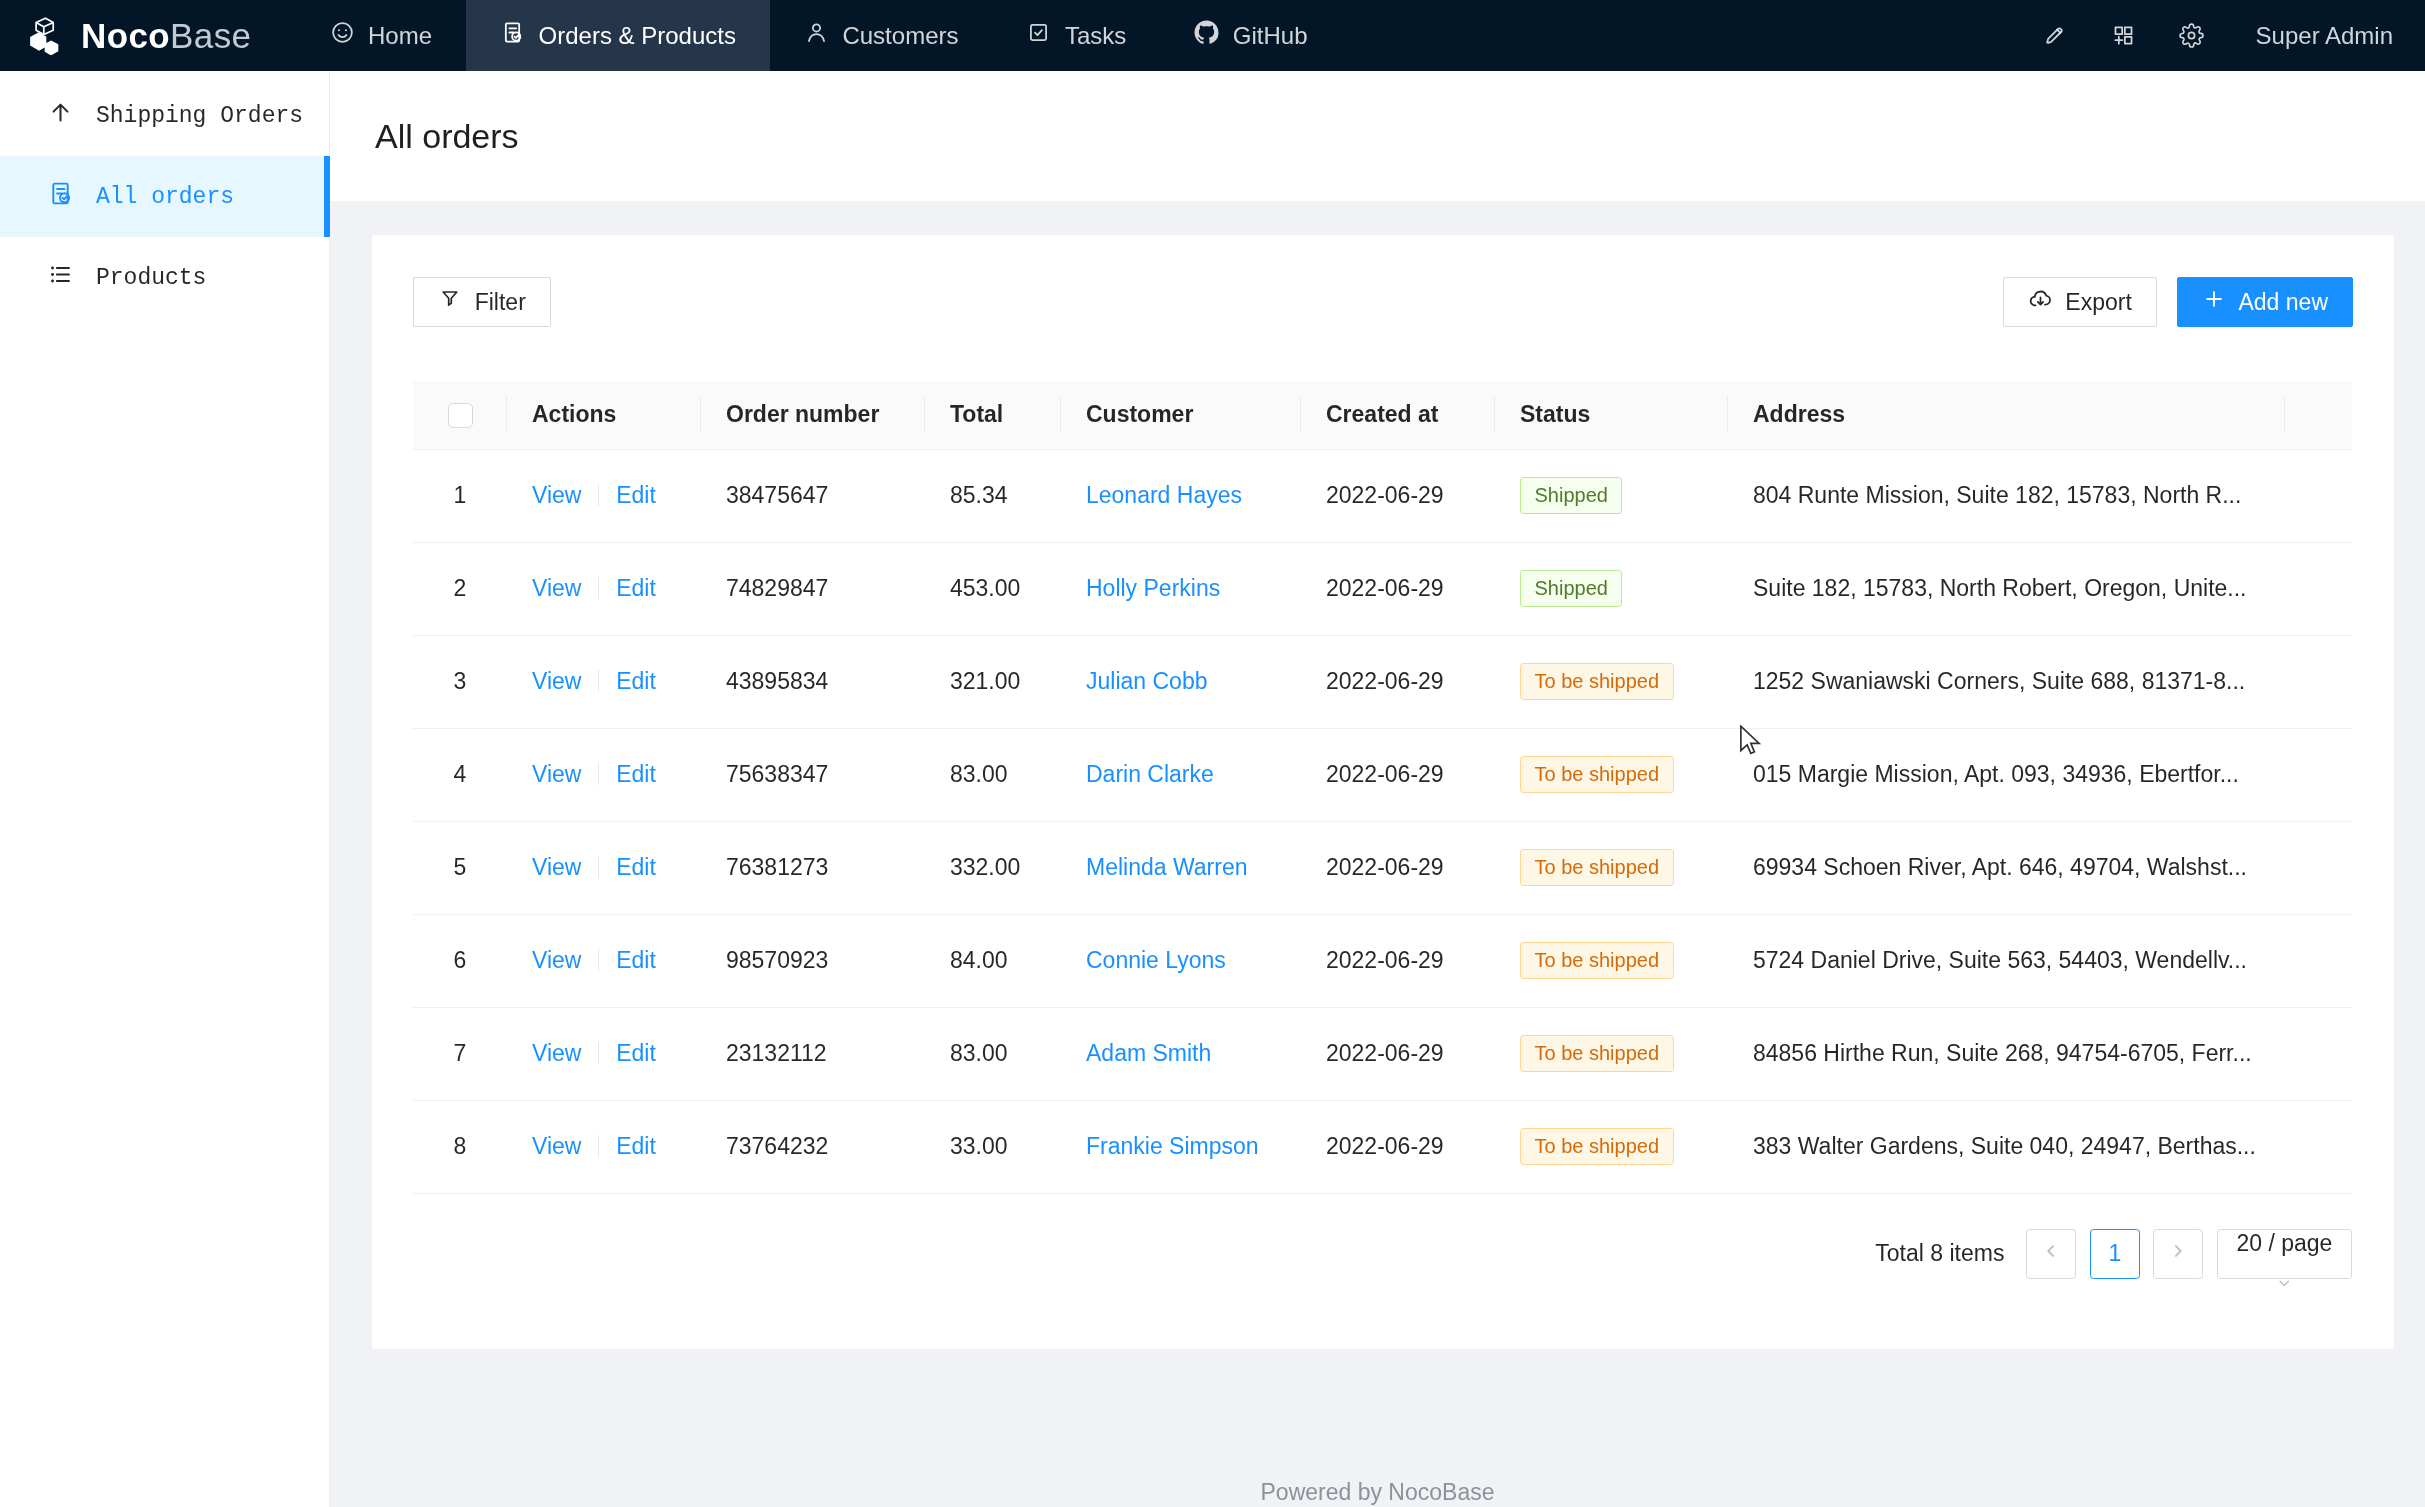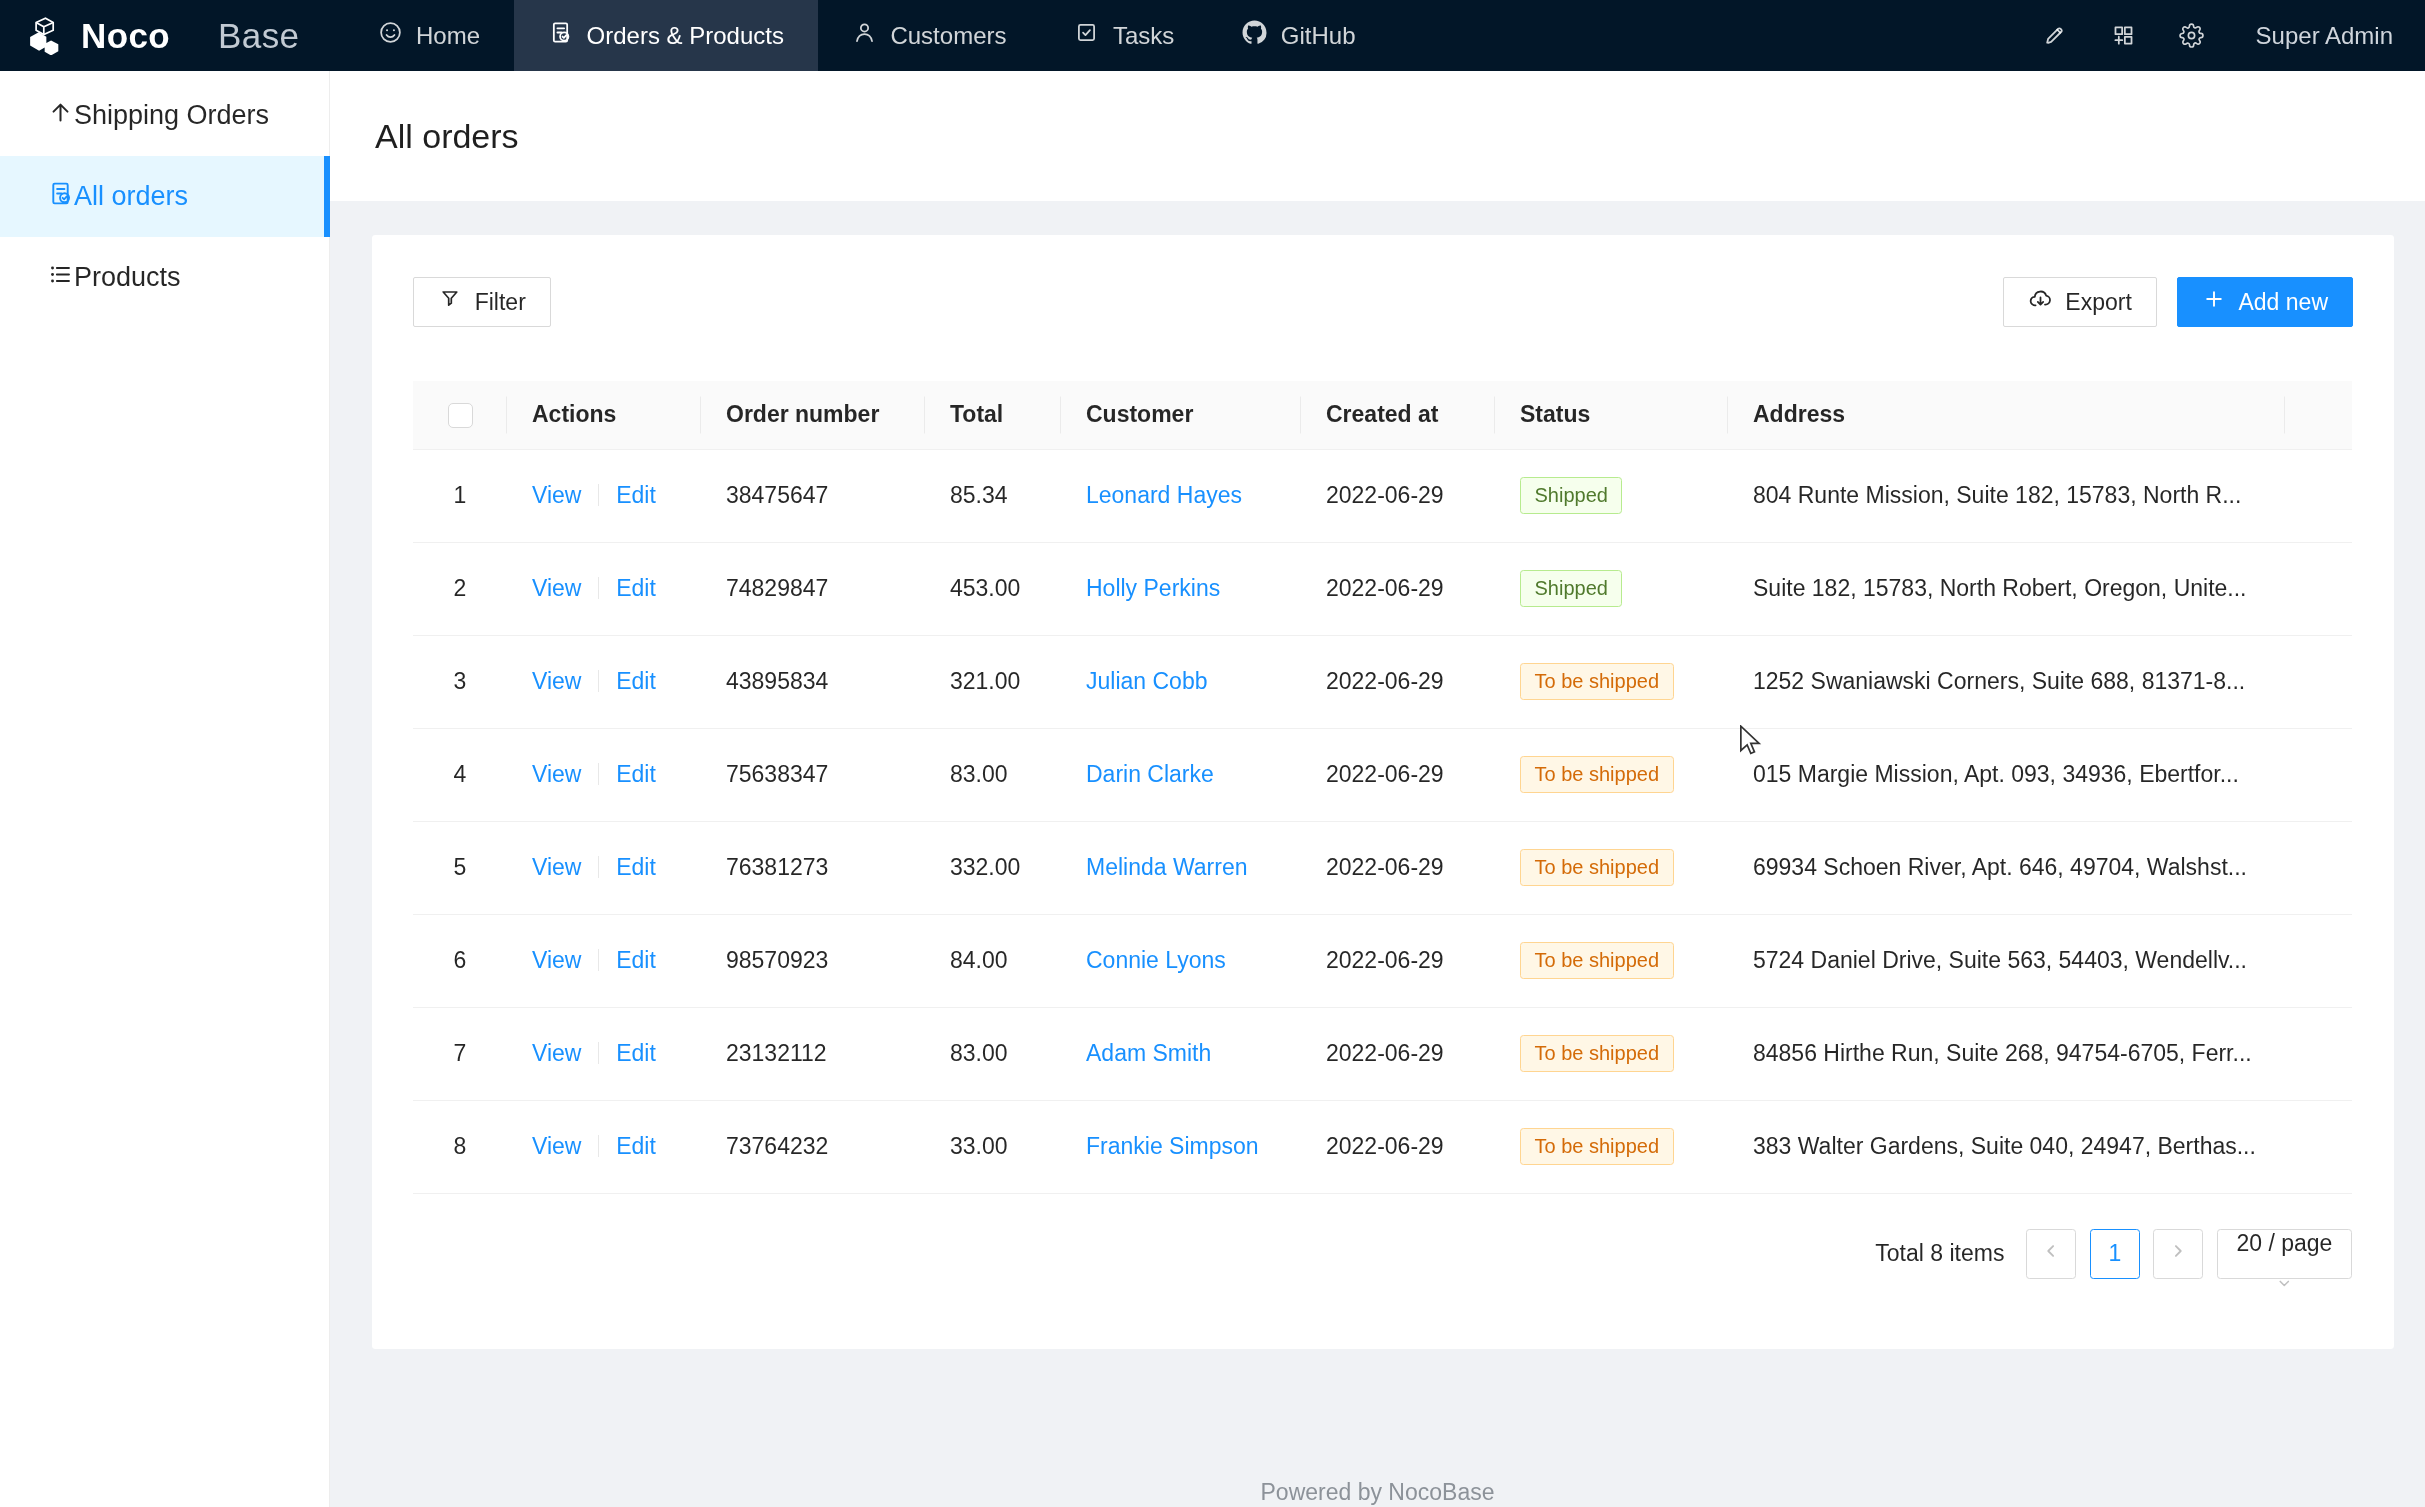--- a/index.html
+++ b/index.html
@@ -7,37 +7,37 @@
     background:#f0f2f5; font-family:"Liberation Sans","DejaVu Sans",sans-serif;
     color:rgba(0,0,0,.85); }
 
   
   .navbar { position:absolute; top:0; left:0; right:0; height:71px;
     background:#021628; display:flex; align-items:stretch;
     color:rgba(255,255,255,.82); }
   .logo { display:flex; align-items:center; gap:15px; padding:0 44px 0 25px; }
   .logo-text { font-size:35px; letter-spacing:0.4px; white-space:nowrap; }
   .logo-bold { font-weight:700; color:#fff; }
-  .logo-light { font-weight:300; color:#c2cad3;margin-left:48px; }
+  .logo-light { font-weight:300; color:#c2cad3; }
   .nav-tabs { display:flex; align-items:stretch; }
   .nav-tab { display:flex; align-items:center; gap:13.5px; padding:0 34px;
     font-size:24px; cursor:pointer; white-space:nowrap; }
   .nav-tab.active { background:#26364a; color:#fff; }
   .nav-right { margin-left:auto; display:flex; align-items:center; gap:17px; padding-right:32px; }
   .nav-icon-btn { width:51px; height:51px; display:flex; align-items:center;
     justify-content:center; cursor:pointer; }
   .nav-user { font-size:24px; margin-left:22px; color:#cfd5dc; cursor:pointer; }
   .navbar svg { flex:none; }
 
   
   .sidebar { position:absolute; top:71px; left:0; bottom:0; width:330px;
     background:#fff; border-right:0.8px solid #ededed; padding-top:4.2px; }
-  .side-item { height:81px; display:flex; align-items:center; 
-    padding:0 13.5px 0 47px; font-size:27px; cursor:pointer; position:relative;
-    color:rgba(0,0,0,.85); white-space:nowrap; }
+  .side-item { height:81px; display:flex; align-items:center; gap:22px;
+    padding:0 13.5px 0 47px; font-size:23px; cursor:pointer; position:relative;
+    color:rgba(0,0,0,.85); white-space:nowrap;font-family:Liberation Mono, monospace; }
   .side-item.active { background:#e6f7ff; color:#1890ff; }
   .side-item.active::after { content:''; position:absolute; right:-0.8px; top:0;
     bottom:0; width:6px; background:#1890ff; }
 
   
   .main { position:absolute; left:330px; top:71px; right:0; bottom:0; }
   .titlebar { height:130px; background:#fff; display:flex; align-items:center;
     padding-left:45px; }
   .page-title { font-size:34px; font-weight:500; color:rgba(0,0,0,.88); }
   .content { position:absolute; top:130px; left:0; right:0; bottom:0;

